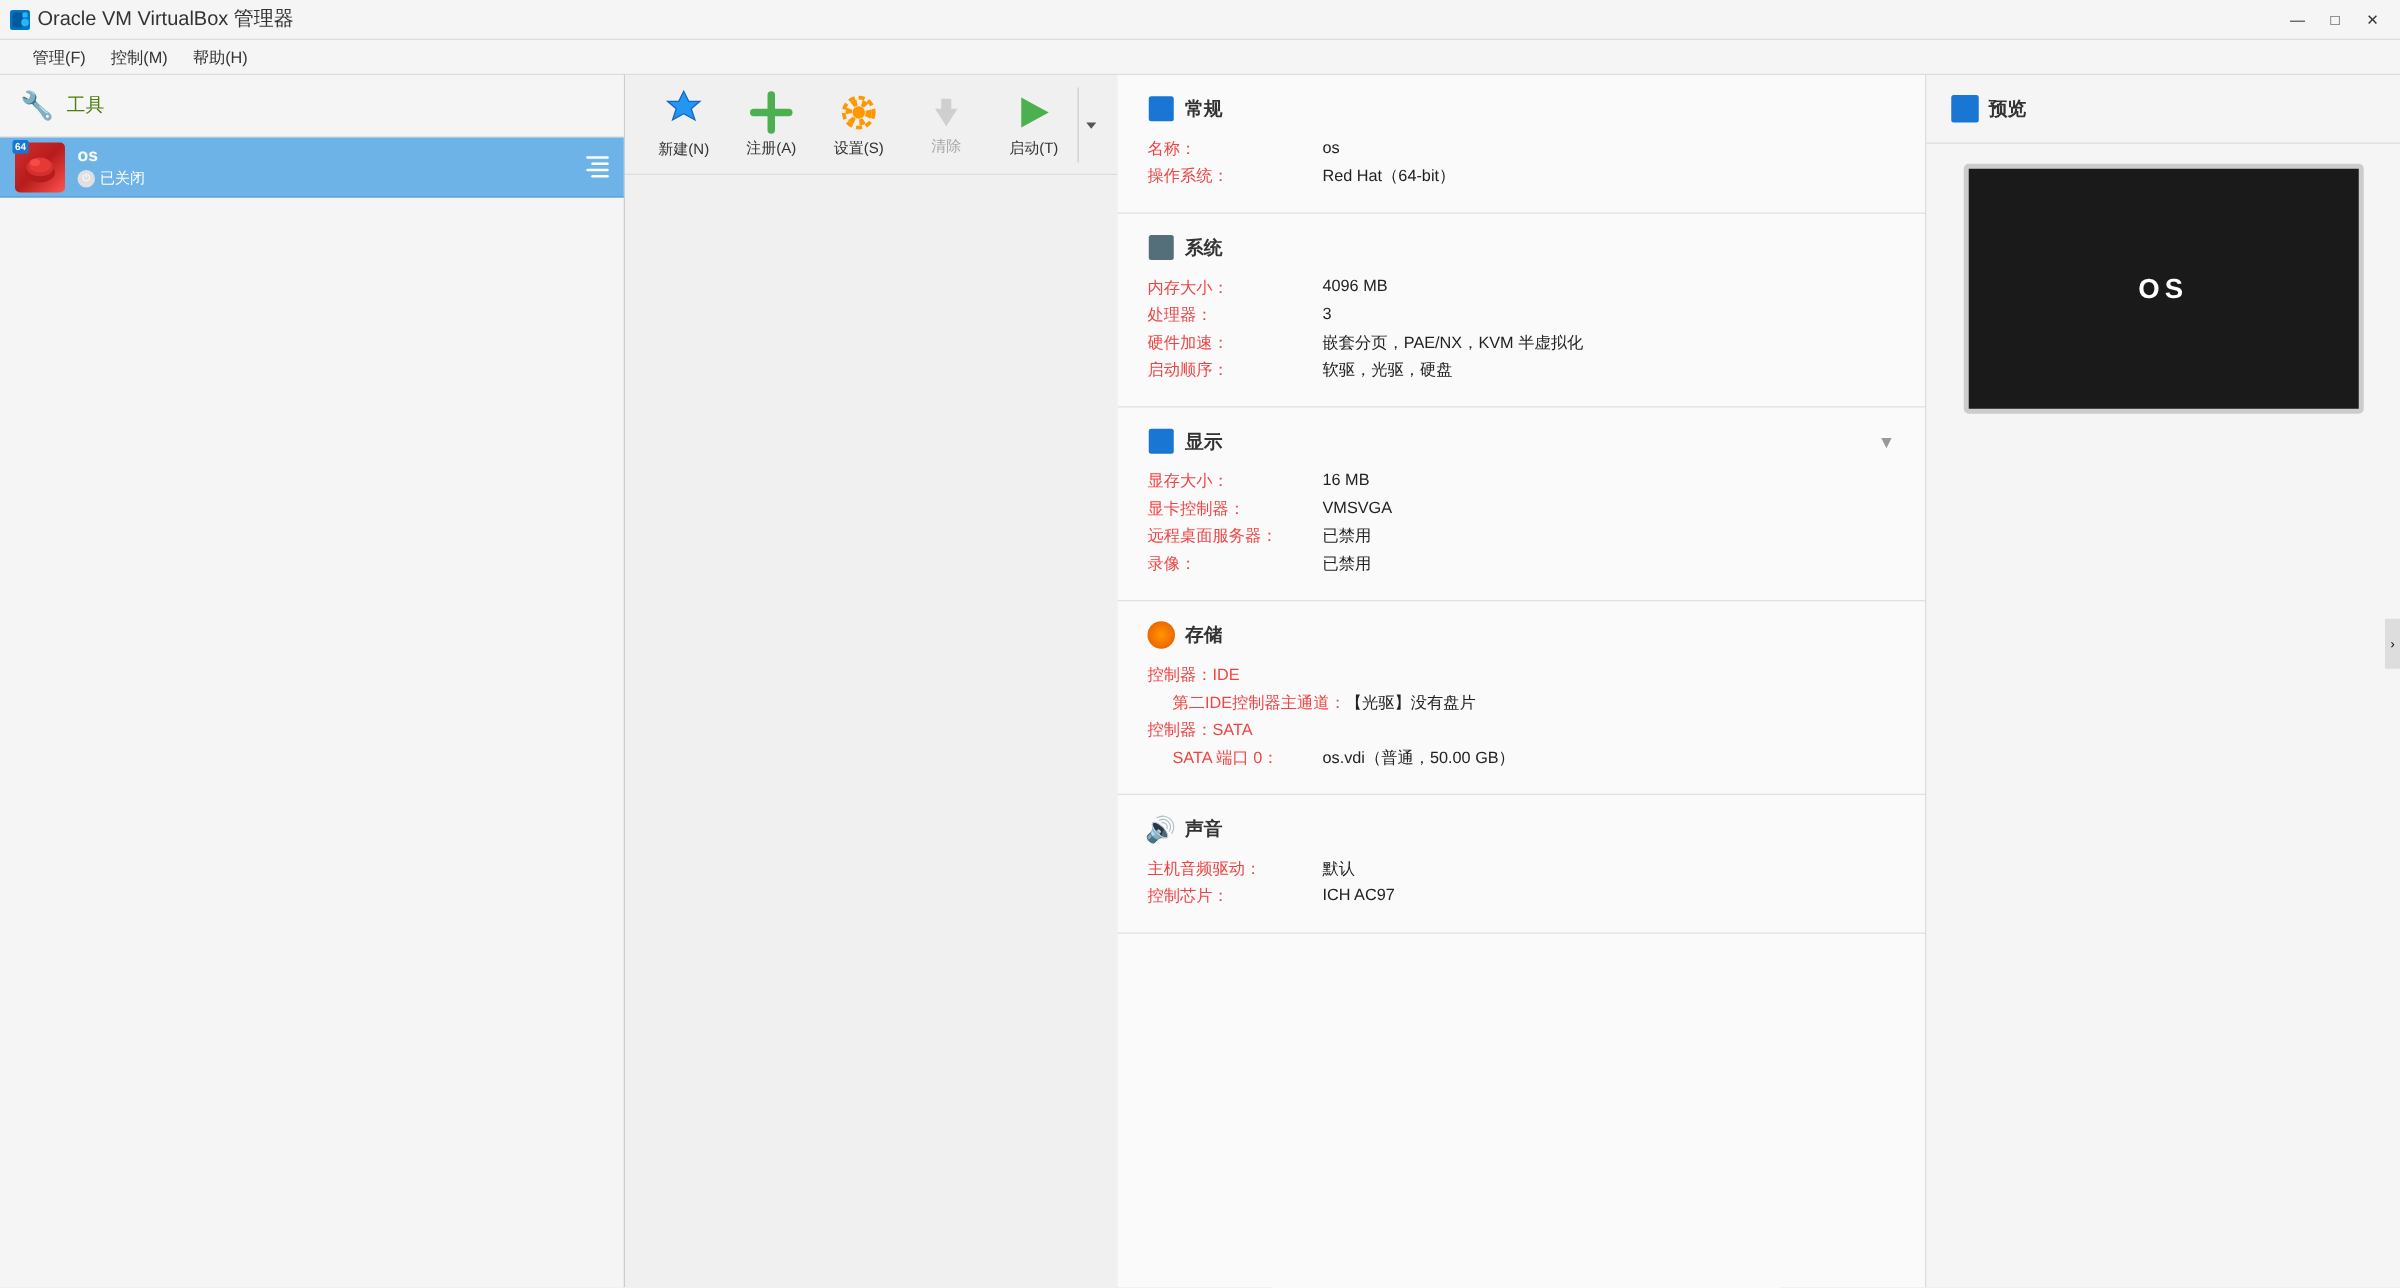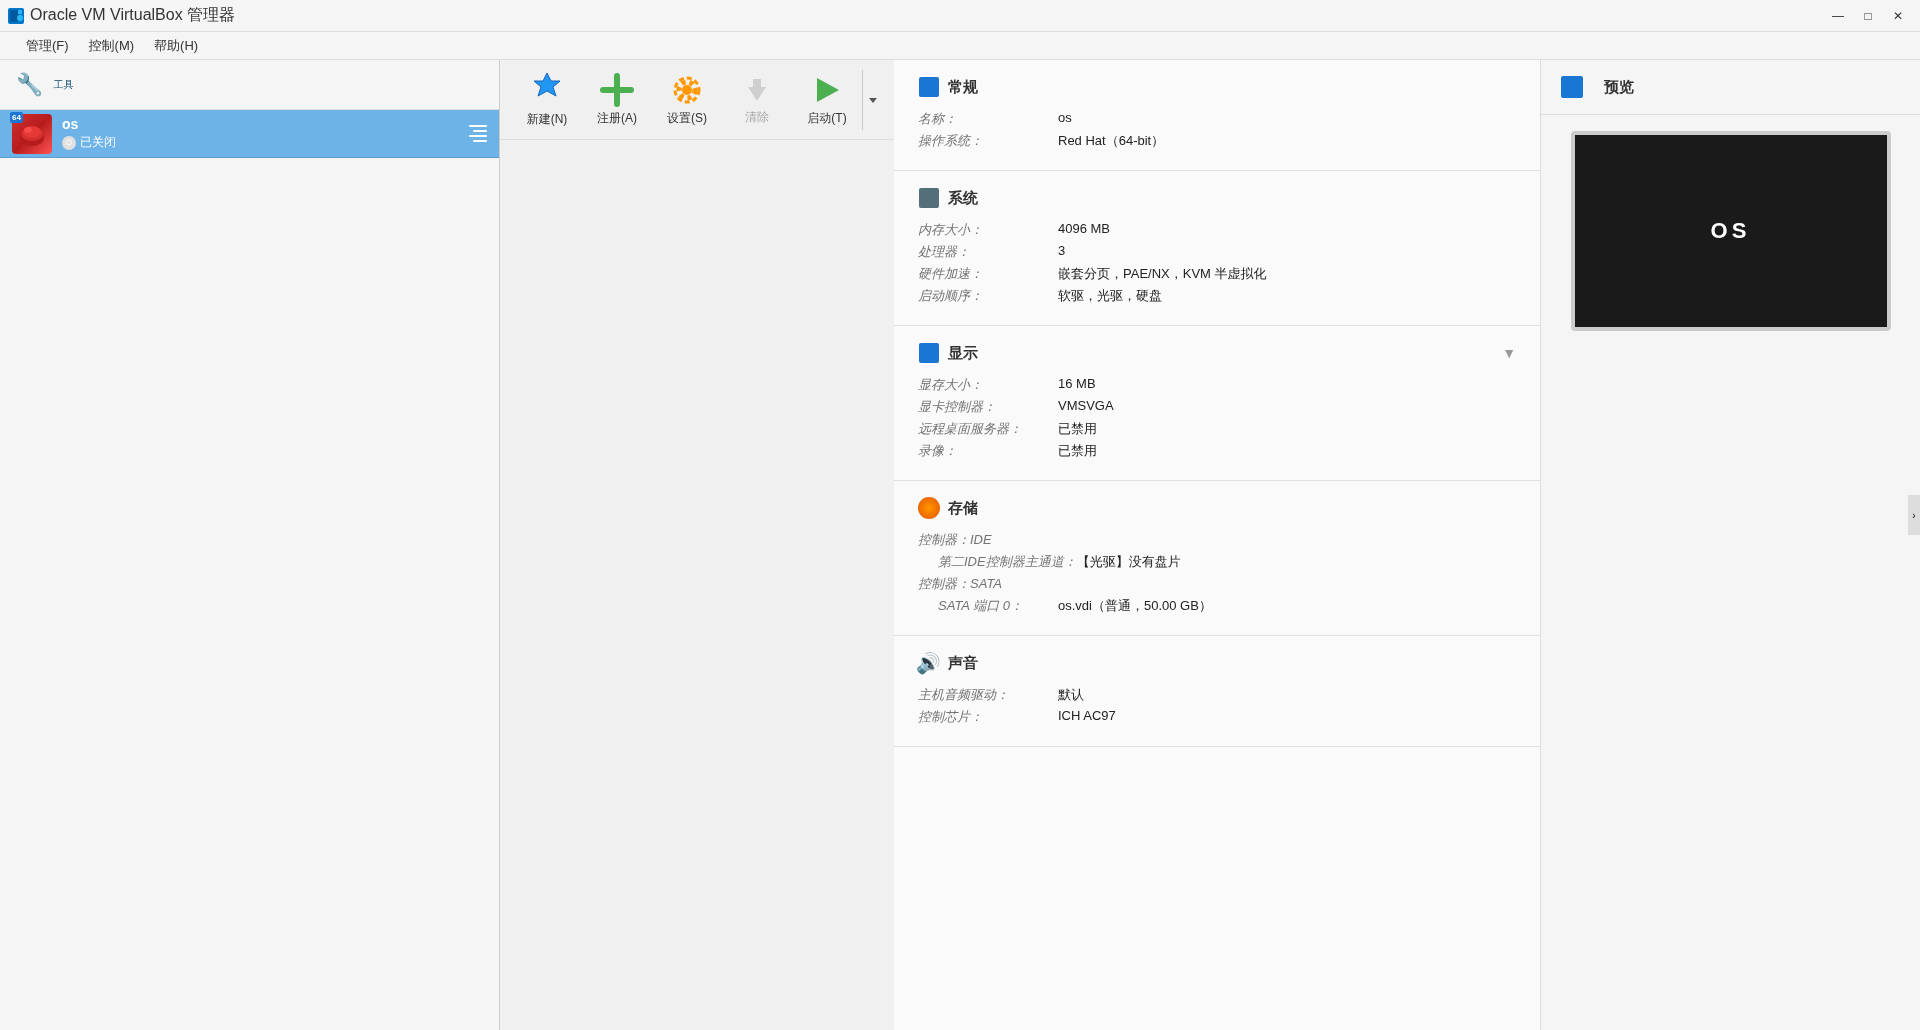--- a/index.html
+++ b/index.html
@@ -140,22 +140,22 @@
       background: #f5f5f5;
       border-bottom: 1px solid #ddd;
       height: 50px;
     }
     .tools-icon {
       font-size: 22px;
       margin-right: 10px;
       color: #666;
     }
     .tools-label {
-      font-size: 10px;
-      color: #0c4a6e;
+      font-size: 15px;
+      color: #4d7c0f;
     }
 
     
     .vm-item {
       display: flex;
       align-items: center;
       padding: 8px 12px;
       background: #6db3e8;
       cursor: pointer;
       border-bottom: 1px solid #5a9fd4;
@@ -284,42 +284,40 @@
       background: #1976D2;
       border-radius: 2px;
     }
 
     .prop-row {
       display: flex;
       margin-bottom: 4px;
       font-size: 13px;
     }
     .prop-label {
-      color: #737373;
+      color: #ef4444;
       min-width: 140px;
       flex-shrink: 0;
-      font-style: italic;
     }
     .prop-value {
       color: #222;
     }
 
     
     .preview-panel {
       width: 380px;
       background: #f5f5f5;
       border-left: 1px solid #ddd;
       padding: 0;
     }
     .preview-header {
       display: flex;
       align-items: center;
       padding: 16px 20px;
       border-bottom: 1px solid #ddd;
-      gap: 13px;
     }
     .preview-icon {
       width: 22px; height: 22px;
       background: #1976D2;
       border-radius: 2px;
       margin-right: 8px;
     }
     .preview-title {
       font-size: 15px;
       font-weight: bold;

